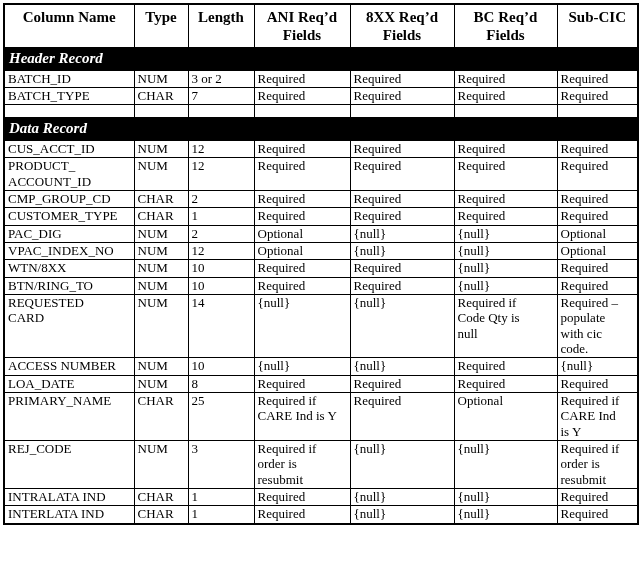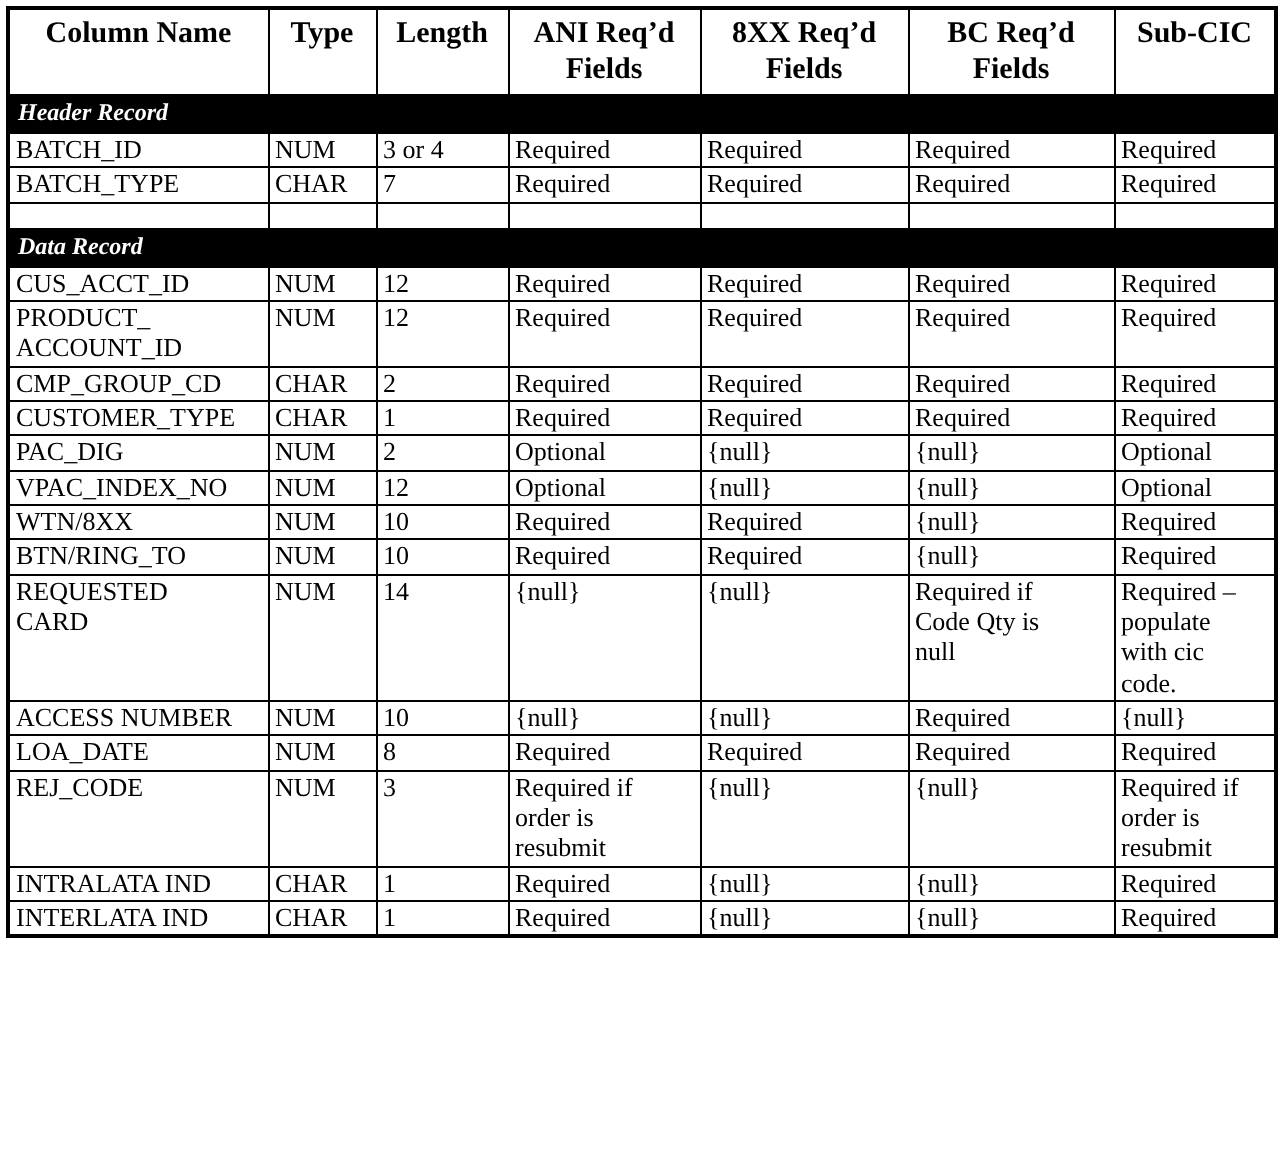--- a/index.html
+++ b/index.html
@@ -43,21 +43,21 @@
     font-size: 13px;
     line-height: 1.18;
     padding: 0 3px 1px 3px;
     text-align: left;
   }
   .spec td.section-cell {
     background: #000000;
     color: #ffffff;
     font-weight: 700;
     font-style: italic;
-    font-size: 12px;
+    font-size: 15px;
     line-height: 1.25;
     padding: 1px 4px 2px 4px;
     white-space: normal;
   }
   .spec tr.spacer-row td {
     height: 12px;
     padding: 0;
   }
 </style>
 </head>
@@ -88,21 +88,21 @@
         <th>Sub-CIC</th>
       </tr>
     </thead>
     <tbody>
         <tr>
           <td colspan="7" class="section-cell">Header Record</td>
         </tr>
         <tr>
           <td>BATCH_ID</td>
           <td>NUM</td>
-          <td>3 or 4</td>
+          <td>3 or 2</td>
           <td>Required</td>
           <td>Required</td>
           <td>Required</td>
           <td>Required</td>
         </tr>
         <tr>
           <td>BATCH_TYPE</td>
           <td>CHAR</td>
           <td>7</td>
           <td>Required</td>
@@ -222,20 +222,32 @@
         <tr>
           <td>LOA_DATE</td>
           <td>NUM</td>
           <td>8</td>
           <td>Required</td>
           <td>Required</td>
           <td>Required</td>
           <td>Required</td>
         </tr>
         <tr>
+          <td>PRIMARY_NAME</td>
+          <td>CHAR</td>
+          <td>25</td>
+          <td>Required if
+CARE Ind is Y</td>
+          <td>Required</td>
+          <td>Optional</td>
+          <td>Required if
+CARE Ind
+is Y</td>
+        </tr>
+        <tr>
           <td>REJ_CODE</td>
           <td>NUM</td>
           <td>3</td>
           <td>Required if
 order is
 resubmit</td>
           <td>{null}</td>
           <td>{null}</td>
           <td>Required if
 order is

